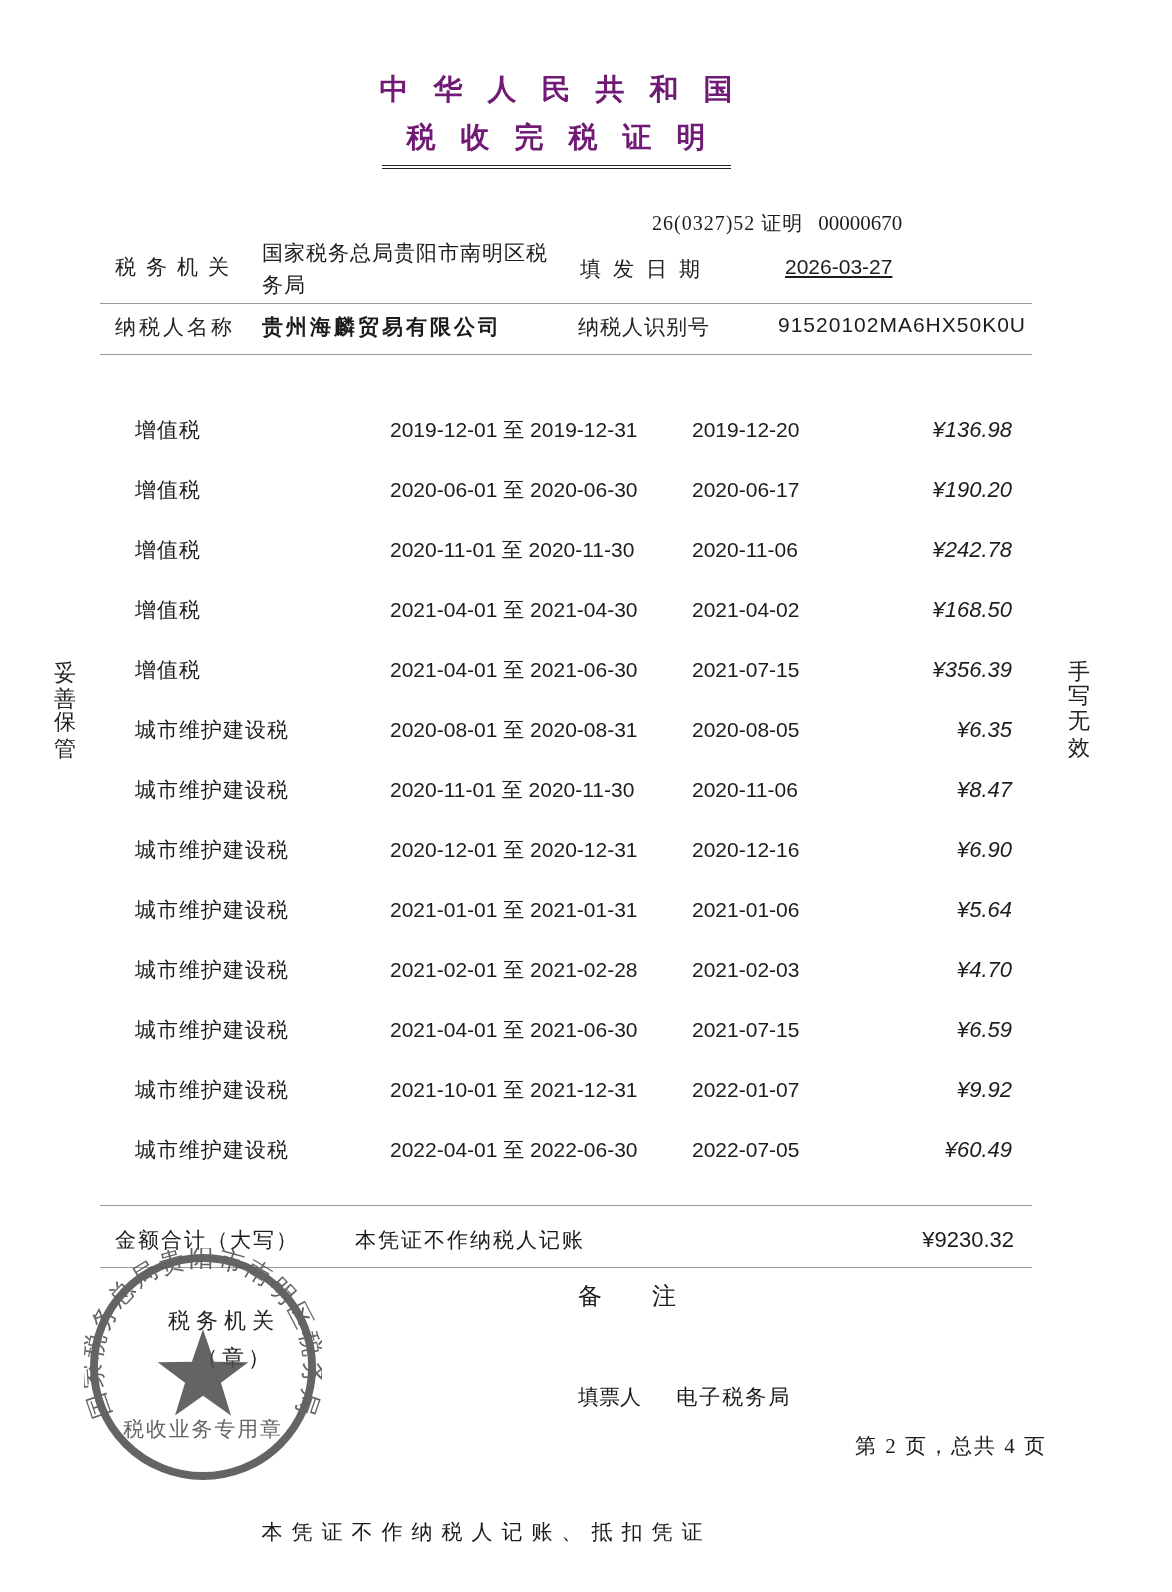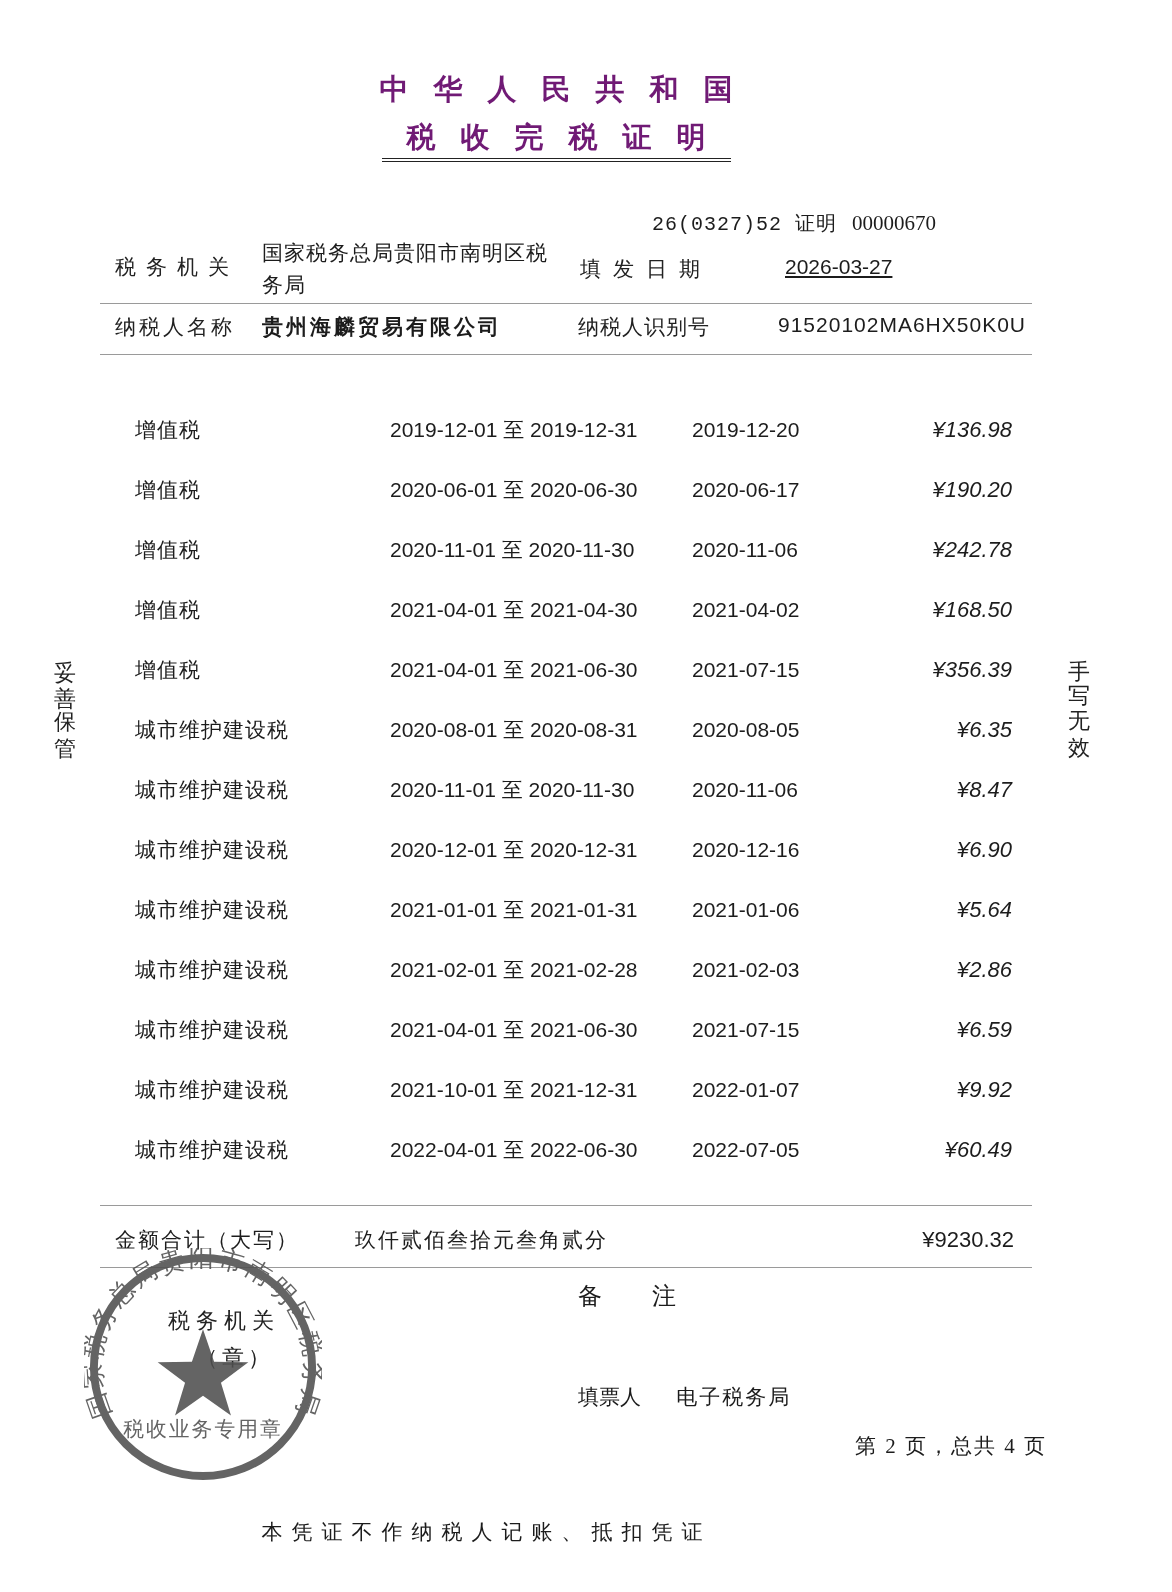--- a/index.html
+++ b/index.html
@@ -9,25 +9,25 @@
     font-family:"Liberation Serif","DejaVu Serif",serif; color:#1c1c1c; overflow:hidden;
   }
   .num { font-family:"Liberation Sans","DejaVu Sans",sans-serif; }
 
   
   .title-block { position:absolute; top:70px; left:0; width:1112px; text-align:center;
     font-family:"Liberation Sans","DejaVu Sans",sans-serif; font-weight:bold; color:#701a75; }
   .title-line1 { font-size:29px; letter-spacing:25px; text-indent:25px; }
   .title-wrap2 { margin-top:8px; }
   .title-line2 { display:inline-block; font-size:29px; letter-spacing:25px; text-indent:25px;
-    border-bottom:4px double #222; }
+    padding-bottom:7px; border-bottom:4px double #222; }
 
   
   .cert-line { position:absolute; top:210px; left:652px; font-size:20px; }
-  .cert-prefix { font-family:Liberation Mono, monospace; letter-spacing:1px; }
+  .cert-prefix { font-family:Liberation Serif, serif; letter-spacing:1px; }
   .cert-serial { font-family:Liberation Serif, serif; font-size:21px; margin-left:10px; }
 
   
   .hline { position:absolute; left:100px; width:932px; height:1px; background:#9a9a9a; }
 
   
   .info-label { position:absolute; font-size:21px; color:#222; }
   .ls10 { letter-spacing:10px; }
   .ls12 { letter-spacing:12px; }
   .info-value { position:absolute; font-size:21px; }
@@ -159,21 +159,21 @@
     <div class="trow">
       <span class="c1">城市维护建设税</span>
       <span class="c2">2021-01-01 至 2021-01-31</span>
       <span class="c3">2021-01-06</span>
       <span class="c4">¥5.64</span>
     </div>
     <div class="trow">
       <span class="c1">城市维护建设税</span>
       <span class="c2">2021-02-01 至 2021-02-28</span>
       <span class="c3">2021-02-03</span>
-      <span class="c4">¥2.86</span>
+      <span class="c4">¥4.70</span>
     </div>
     <div class="trow">
       <span class="c1">城市维护建设税</span>
       <span class="c2">2021-04-01 至 2021-06-30</span>
       <span class="c3">2021-07-15</span>
       <span class="c4">¥6.59</span>
     </div>
     <div class="trow">
       <span class="c1">城市维护建设税</span>
       <span class="c2">2021-10-01 至 2021-12-31</span>
@@ -185,21 +185,21 @@
       <span class="c2">2022-04-01 至 2022-06-30</span>
       <span class="c3">2022-07-05</span>
       <span class="c4">¥60.49</span>
     </div>
   </div>
 
   <div class="hline" style="top:1205px;"></div>
 
   <div class="total-row">
     <span class="total-label">金额合计（大写）</span>
-    <span class="total-words">玖仟贰佰叁拾元叁角贰分</span>
+    <span class="total-words">本凭证不作纳税人记账</span>
     <span class="total-amount">¥9230.32</span>
   </div>
 
   <div class="hline" style="top:1267px;"></div>
 
   <div class="remarks">备 注</div>
 
   <div class="stamp-overlay-label">
     <div class="l1">税务机关</div>
     <div class="l2">（章）</div>

